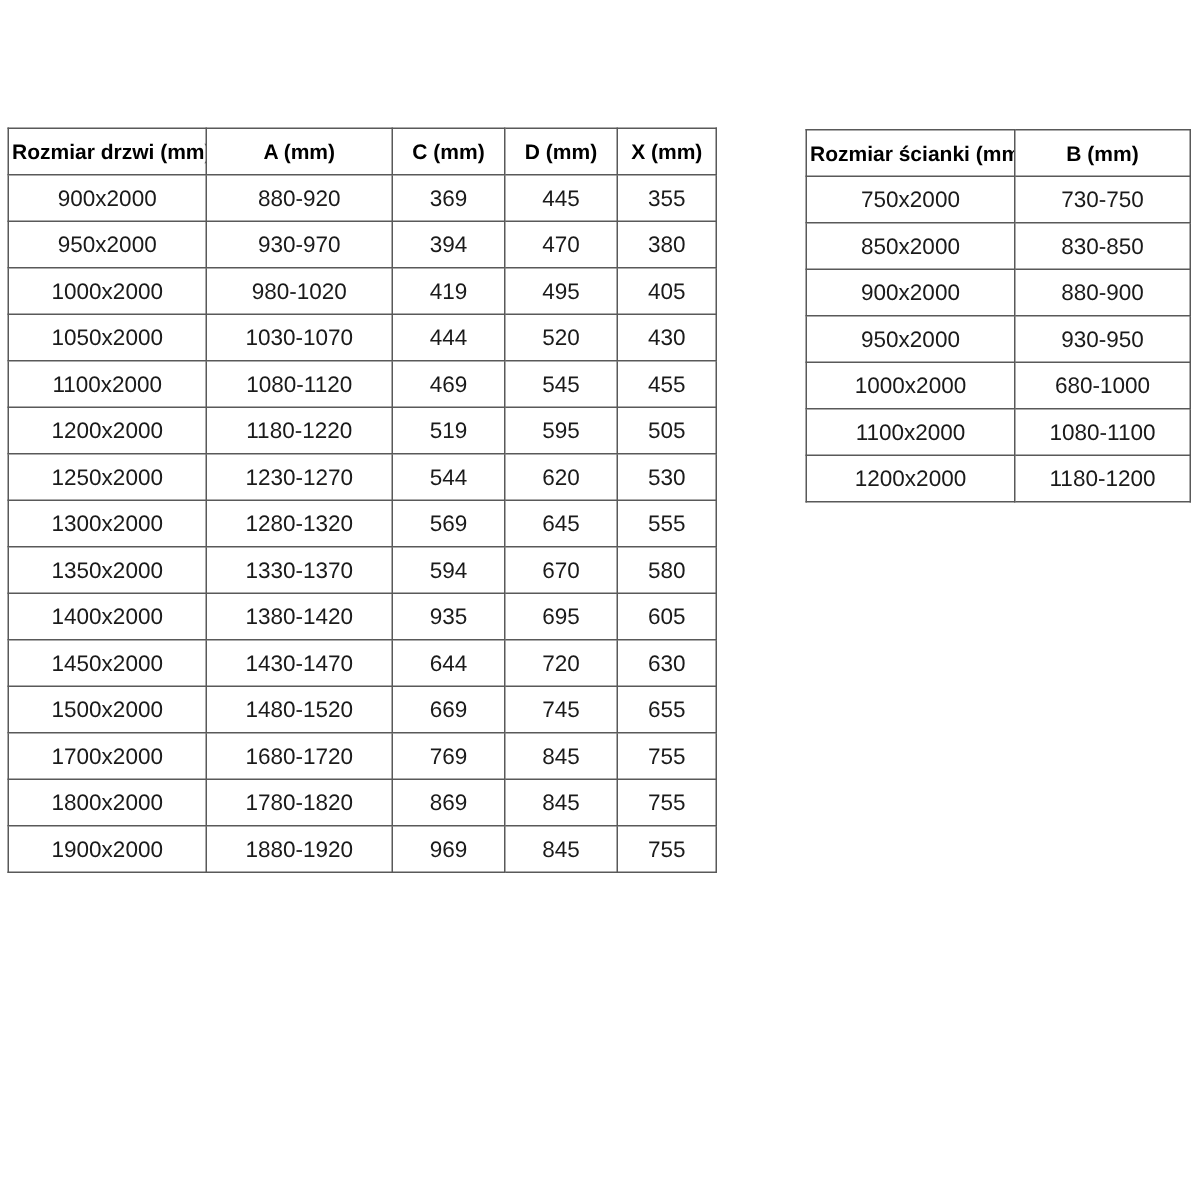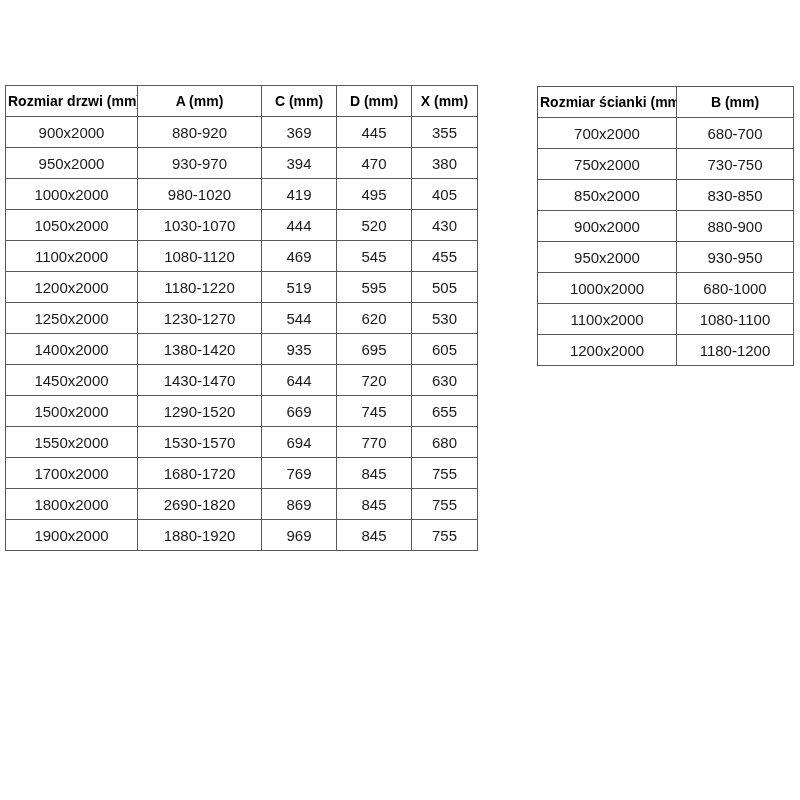--- a/index.html
+++ b/index.html
@@ -120,57 +120,64 @@
           <td>505</td>
         </tr>
         <tr>
           <td>1250x2000</td>
           <td>1230-1270</td>
           <td>544</td>
           <td>620</td>
           <td>530</td>
         </tr>
         <tr>
+          <td>1300x2000</td>
+          <td>1280-1320</td>
+          <td>569</td>
+          <td>645</td>
+          <td>555</td>
+        </tr>
+        <tr>
+          <td>1350x2000</td>
+          <td>1330-1370</td>
+          <td>594</td>
+          <td>670</td>
+          <td>580</td>
+        </tr>
+        <tr>
           <td>1400x2000</td>
           <td>1380-1420</td>
           <td>935</td>
           <td>695</td>
           <td>605</td>
         </tr>
         <tr>
           <td>1450x2000</td>
           <td>1430-1470</td>
           <td>644</td>
           <td>720</td>
           <td>630</td>
         </tr>
         <tr>
           <td>1500x2000</td>
-          <td>1290-1520</td>
+          <td>1480-1520</td>
           <td>669</td>
           <td>745</td>
           <td>655</td>
-        </tr>
-        <tr>
-          <td>1550x2000</td>
-          <td>1530-1570</td>
-          <td>694</td>
-          <td>770</td>
-          <td>680</td>
         </tr>
         <tr>
           <td>1700x2000</td>
           <td>1680-1720</td>
           <td>769</td>
           <td>845</td>
           <td>755</td>
         </tr>
         <tr>
           <td>1800x2000</td>
-          <td>2690-1820</td>
+          <td>1780-1820</td>
           <td>869</td>
           <td>845</td>
           <td>755</td>
         </tr>
         <tr>
           <td>1900x2000</td>
           <td>1880-1920</td>
           <td>969</td>
           <td>845</td>
           <td>755</td>
@@ -184,24 +191,20 @@
         <col class="c1">
     </colgroup>
     <thead>
       <tr>
         <th>Rozmiar ścianki (mm)</th>
         <th>B (mm)</th>
       </tr>
     </thead>
     <tbody>
         <tr>
-          <td>700x2000</td>
-          <td>680-700</td>
-        </tr>
-        <tr>
           <td>750x2000</td>
           <td>730-750</td>
         </tr>
         <tr>
           <td>850x2000</td>
           <td>830-850</td>
         </tr>
         <tr>
           <td>900x2000</td>
           <td>880-900</td>

